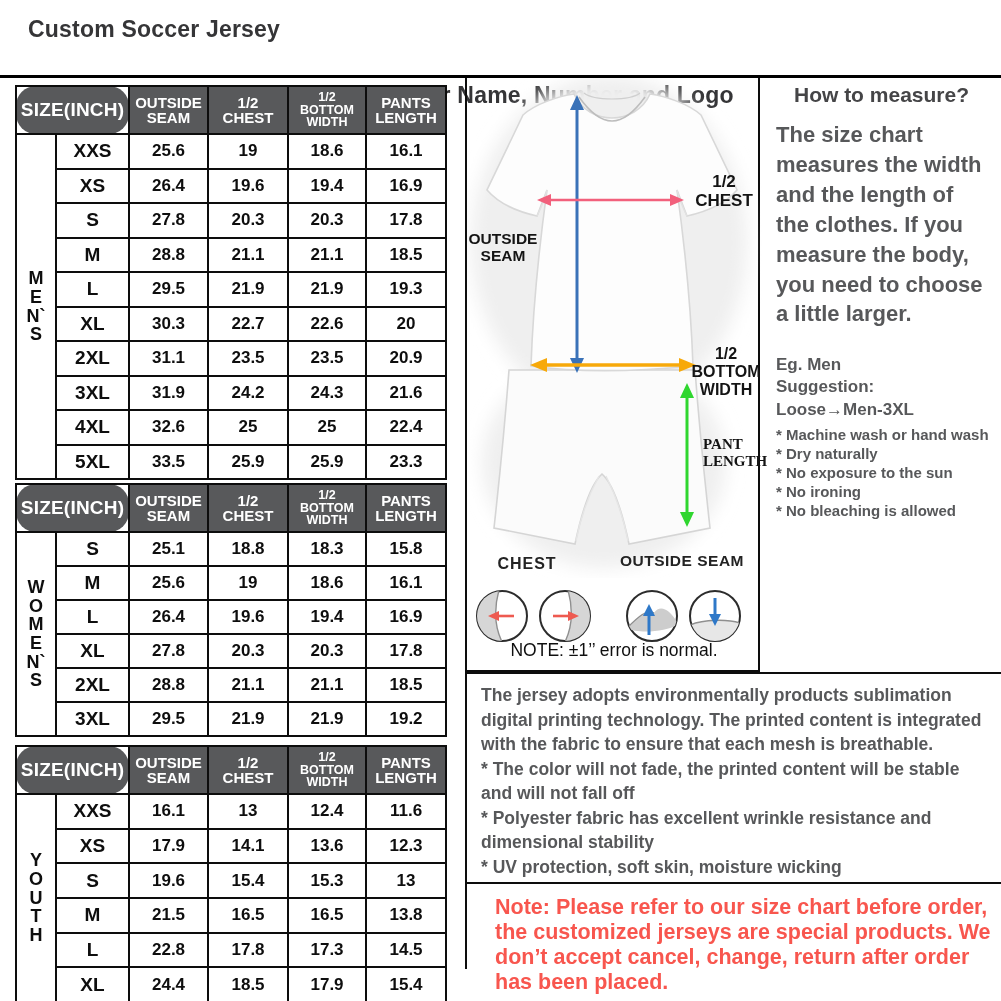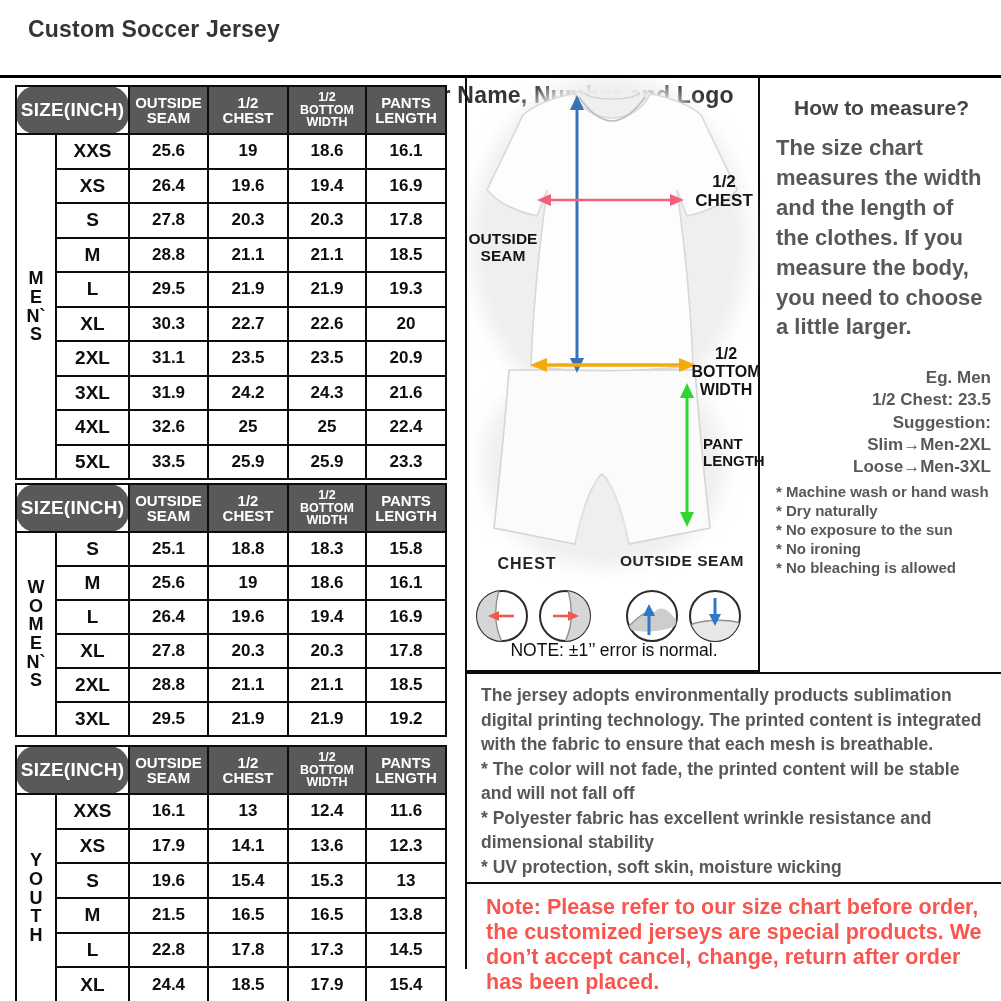--- a/index.html
+++ b/index.html
@@ -34,43 +34,43 @@
   .t-you{top:745px;} .t-you tbody tr{height:34.7px;}
 
   
   .figure-box{position:absolute;left:465px;top:78px;width:295px;height:594px;
     border-left:2.5px solid #0d0d0d;border-right:2.5px solid #0d0d0d;border-bottom:2.5px solid #0d0d0d;}
   .figure-box svg{display:block;}
   .fig-label{position:absolute;color:#141414;font-weight:600;white-space:pre-line;text-align:center;line-height:1.12;}
   .lab-chest{left:222px;top:94px;width:70px;font-size:17px;}
   .lab-os{left:0px;top:152px;width:72px;font-size:15.5px;}
   .lab-bw{left:224px;top:267px;width:70px;font-size:16px;}
-  .lab-pl{left:236px;top:358px;width:62px;font-size:15px;text-align:left;}
+  .lab-pl{left:236px;top:358px;width:62px;font-size:15px;text-align:left;font-family:Liberation Serif, serif;}
   .caption{position:absolute;font-weight:700;color:#232323;text-align:center;}
   .cap-chest{left:10px;top:477px;width:100px;font-size:16px;letter-spacing:1px;}
   .cap-os{left:140px;top:474px;width:150px;font-size:15.5px;letter-spacing:.5px;}
   .fig-note{position:absolute;left:22px;top:562px;width:250px;font-size:17.5px;color:#0f0f0f;text-align:center;font-weight:400;}
   .garment-svg{position:absolute;left:0;top:0;}
   .icons-svg{position:absolute;left:5px;top:500px;}
 
   
   .measure-panel{position:absolute;left:762px;top:78px;width:239px;height:594px;color:var(--body-gray);}
-  .mp-heading{margin-top:18px;text-align:center;font-size:21px;font-weight:700;color:#454547;}
+  .mp-heading{margin-top:5px;text-align:center;font-size:21px;font-weight:700;color:#454547;}
   .mp-body{margin:13px 10px 0 14px;font-size:22px;font-weight:700;line-height:1.36;}
-  .mp-example{margin:25px 10px 0 24px;font-size:17px;font-weight:700;line-height:1.3;text-align:right;}
+  .mp-example{margin:25px 10px 0 14px;font-size:17px;font-weight:700;line-height:1.3;}
   .mp-care-head{margin:25px 10px 0 14px;font-size:20px;font-weight:700;color:#454547;}
   .mp-care{margin:4px 6px 0 14px;font-size:15px;font-weight:700;line-height:1.27;}
 
   
   .info-panel{position:absolute;left:465px;top:672px;width:536px;height:210px;
     border-left:2.5px solid #0d0d0d;border-top:2.5px solid #0d0d0d;
     padding:9px 6px 0 14px;color:var(--body-gray);font-size:17.5px;font-weight:700;line-height:1.4;}
   .note-panel{position:absolute;left:465px;top:882px;width:536px;height:87px;
     border-left:2.5px solid #0d0d0d;border-top:2.5px solid #0d0d0d;
-    padding:11px 8px 0 19px;color:var(--note-red);font-size:21.5px;font-weight:700;line-height:1.17;}
+    padding:11px 8px 0 28px;color:var(--note-red);font-size:21.5px;font-weight:700;line-height:1.17;}
 </style>
 </head>
 <body>
 
 <div class="canvas">
 
   <div class="title l1">Custom Soccer Jersey</div>
   <div class="title l2">Men Women Youth—Add Team &amp; Your Name, Number and Logo</div>
   <div class="top-rule"></div>
 
@@ -449,23 +449,21 @@
     </svg>
 
     <div class="fig-note">NOTE:  ±1’’ error is normal.</div>
   </div>
 
   <div class="measure-panel">
     <div class="mp-heading">How to measure?</div>
     <div class="mp-body">The size chart measures the width and the length of the clothes.  If you measure the body, you need to choose a little larger.</div>
     <div class="mp-example">
       <div>Eg. Men</div>
-      <div>1/2 Chest: 23.5</div>
       <div>Suggestion:</div>
-      <div>Slim→Men-2XL</div>
       <div>Loose→Men-3XL</div>
     </div>
     <div class="mp-care">
       <div>* Machine wash or hand wash</div>
       <div>* Dry naturally</div>
       <div>* No exposure to the sun</div>
       <div>* No ironing</div>
       <div>* No bleaching is allowed</div>
     </div>
   </div>

